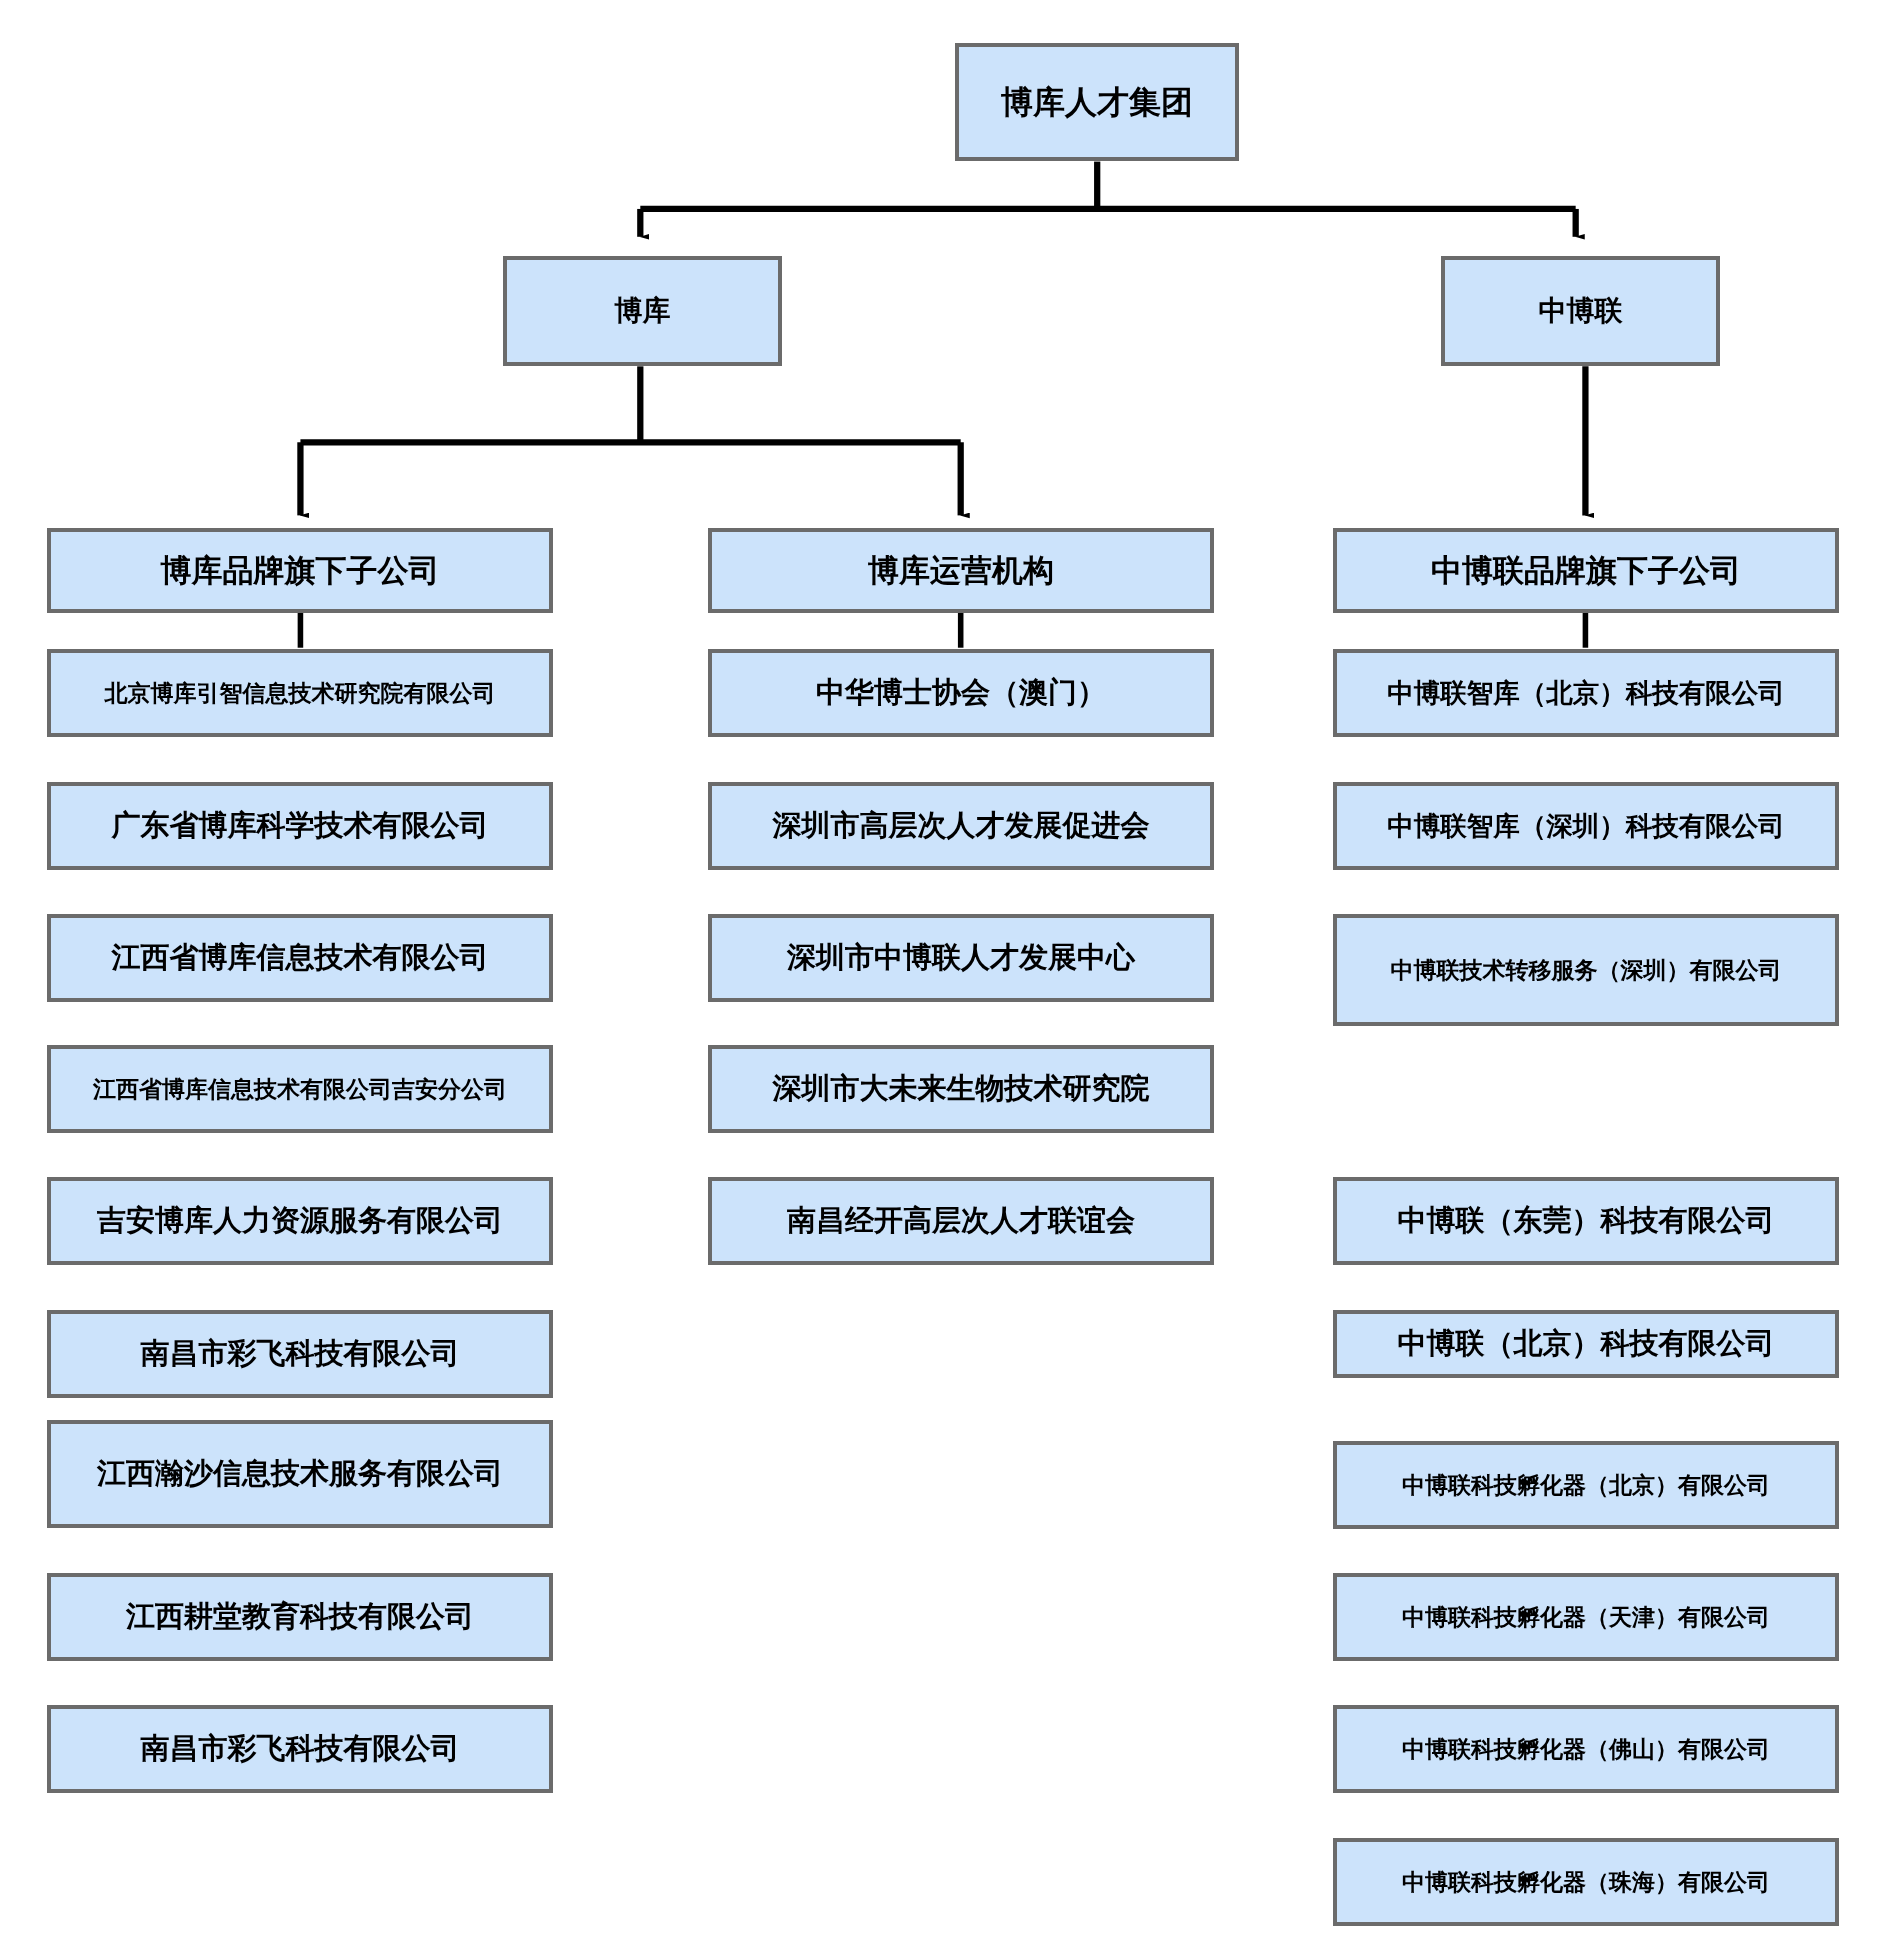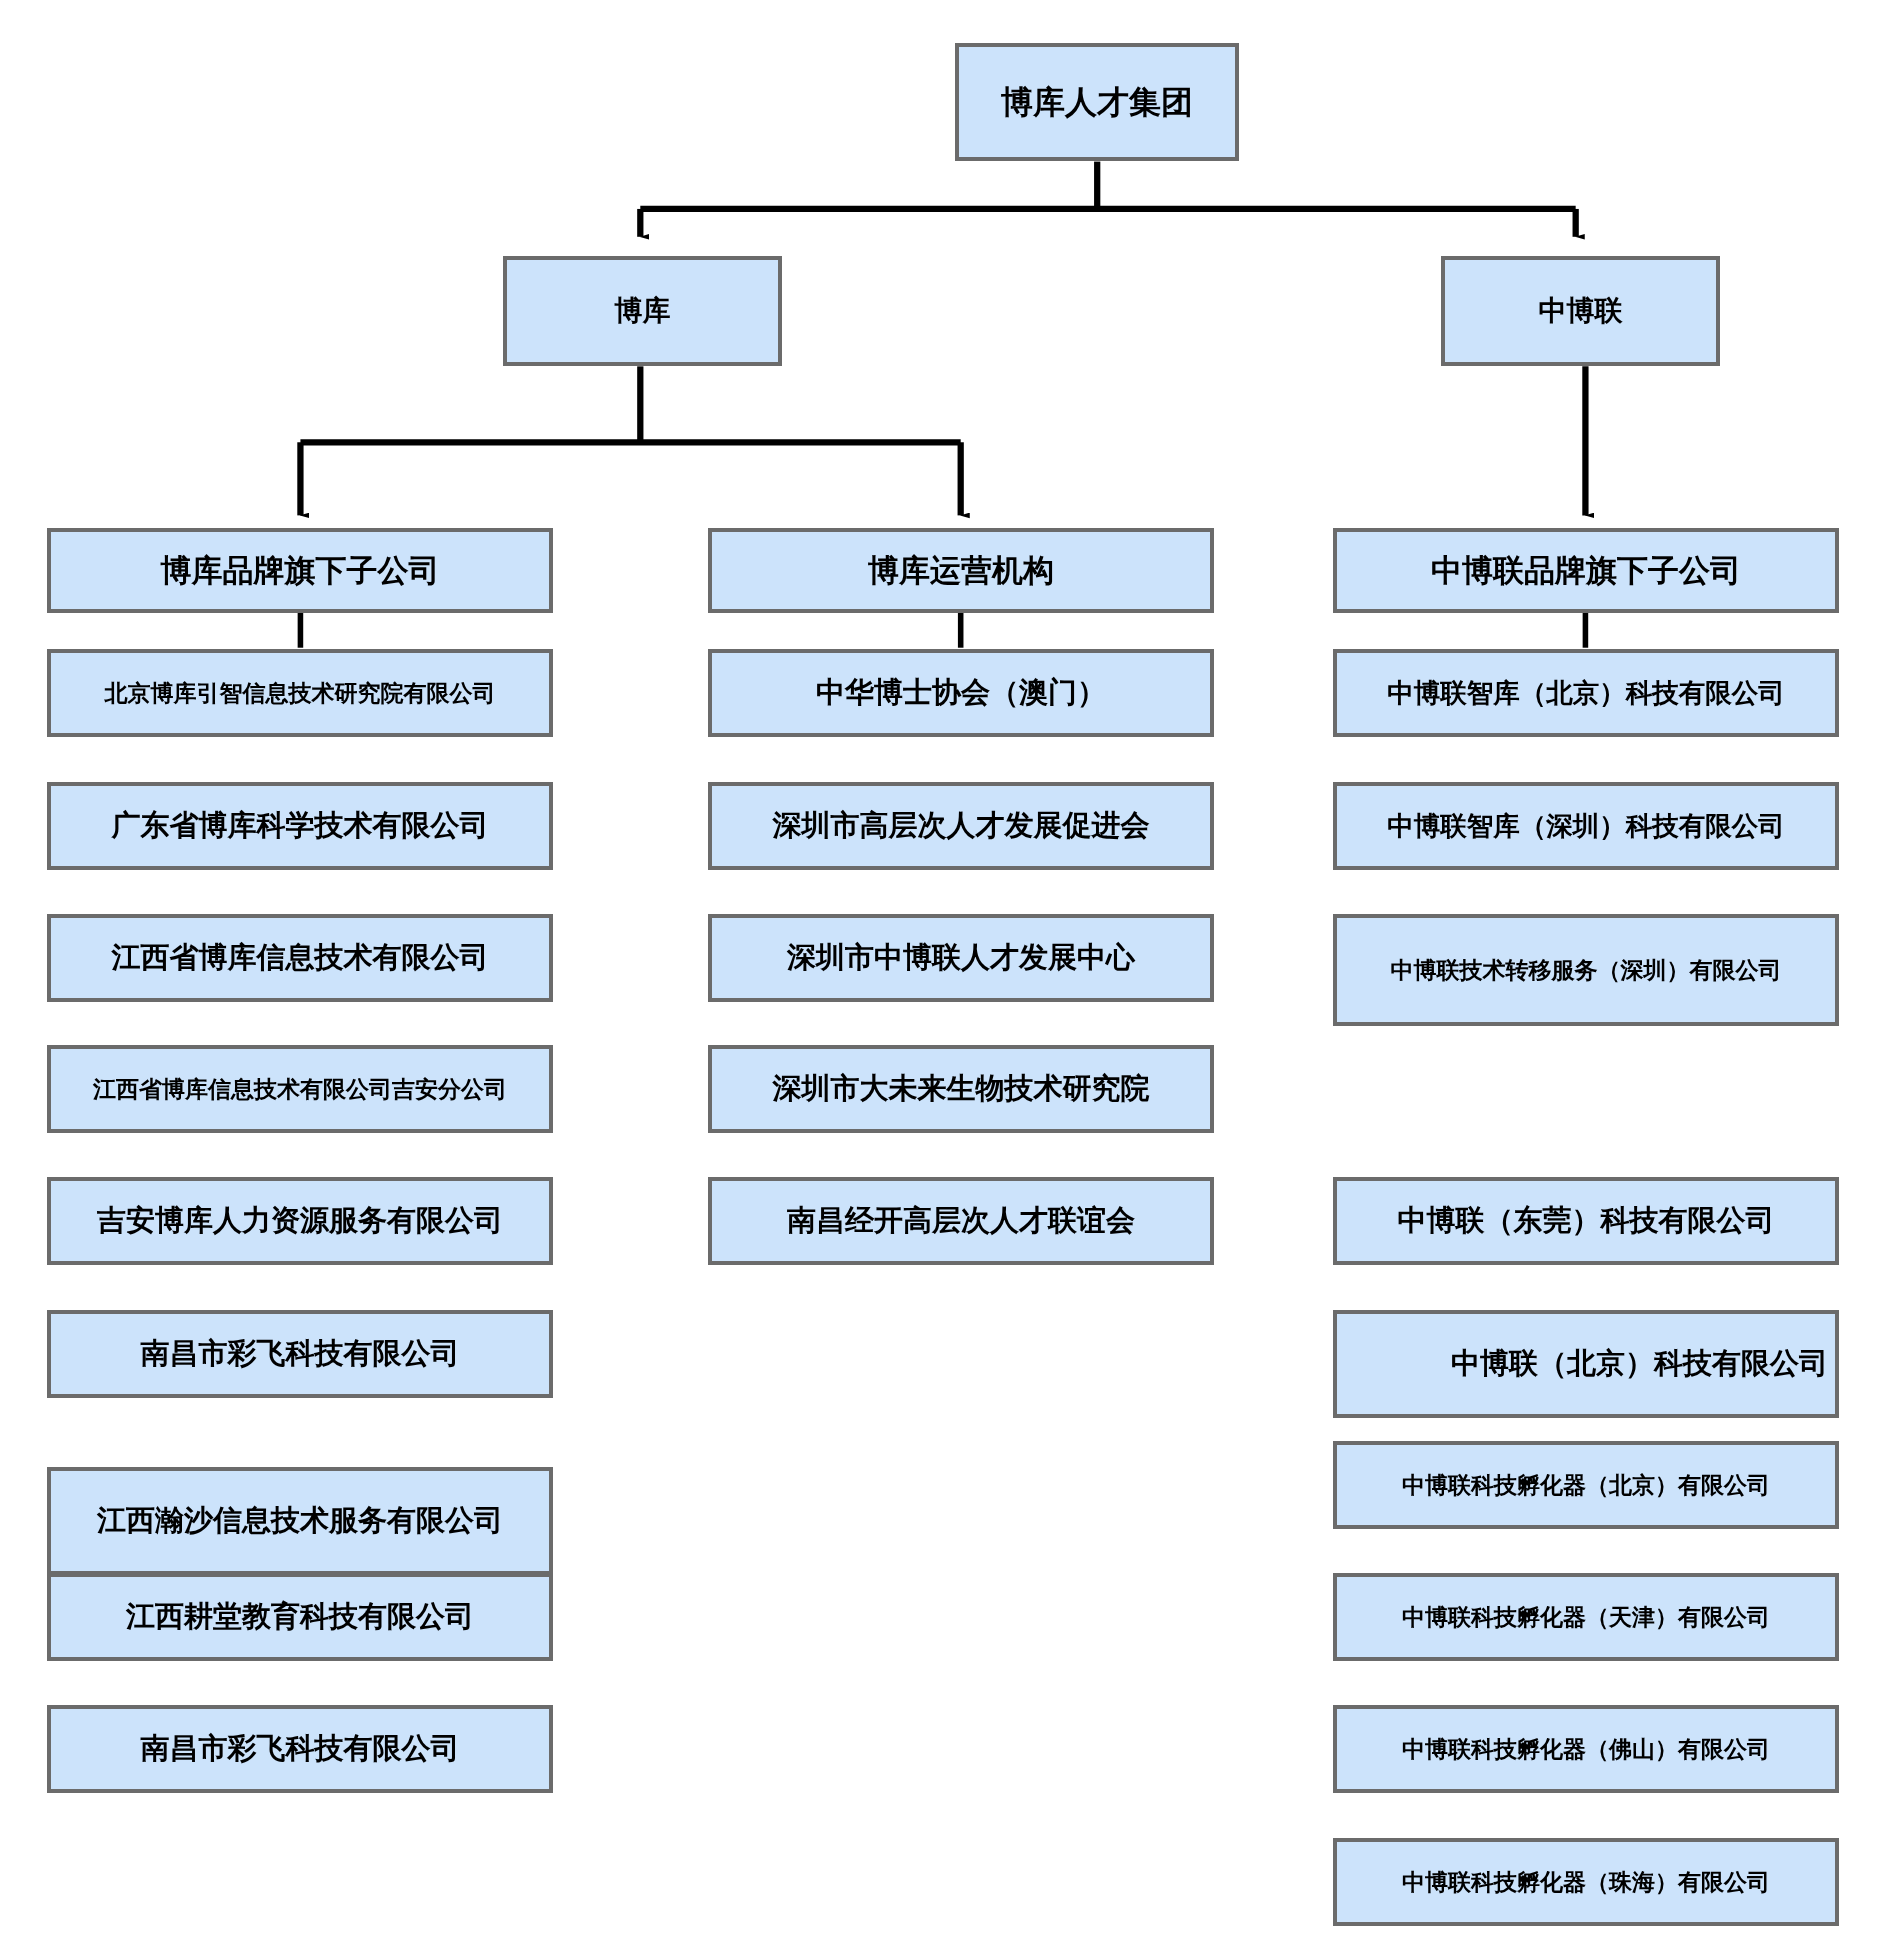--- a/index.html
+++ b/index.html
@@ -111,21 +111,21 @@
   </div>
   <div class="node leaf-sm" style="left:47px; top:1045px; width:506px; height:88px;">
     <span>江西省博库信息技术有限公司吉安分公司</span>
   </div>
   <div class="node leaf-lg" style="left:47px; top:1177px; width:506px; height:88px;">
     <span>吉安博库人力资源服务有限公司</span>
   </div>
   <div class="node leaf-lg" style="left:47px; top:1310px; width:506px; height:88px;">
     <span>南昌市彩飞科技有限公司</span>
   </div>
-  <div class="node leaf-lg" style="left:47px; top:1467px; width:506px; height:108px;">
+  <div class="node leaf-lg" style="left:47px; top:1420px; width:506px; height:108px;">
     <span>江西瀚沙信息技术服务有限公司</span>
   </div>
   <div class="node leaf-lg" style="left:47px; top:1573px; width:506px; height:88px;">
     <span>江西耕堂教育科技有限公司</span>
   </div>
   <div class="node leaf-lg" style="left:47px; top:1705px; width:506px; height:88px;">
     <span>南昌市彩飞科技有限公司</span>
   </div>
 
   <div class="node header" style="left:708px; top:528px; width:506px; height:85px;">
@@ -157,21 +157,21 @@
   </div>
   <div class="node leaf-md" style="left:1333px; top:782px; width:506px; height:88px;">
     <span>中博联智库（深圳）科技有限公司</span>
   </div>
   <div class="node leaf-sm" style="left:1333px; top:914px; width:506px; height:112px;">
     <span>中博联技术转移服务（深圳）有限公司</span>
   </div>
   <div class="node leaf-lg" style="left:1333px; top:1177px; width:506px; height:88px;">
     <span>中博联（东莞）科技有限公司</span>
   </div>
-  <div class="node leaf-lg" style="left:1333px; top:1310px; width:506px; height:108px;justify-content:flex-end;">
+  <div class="node leaf-lg" style="left:1333px; top:1310px; width:506px; height:68px;">
     <span>中博联（北京）科技有限公司</span>
   </div>
   <div class="node leaf-sm" style="left:1333px; top:1441px; width:506px; height:88px;">
     <span>中博联科技孵化器（北京）有限公司</span>
   </div>
   <div class="node leaf-sm" style="left:1333px; top:1573px; width:506px; height:88px;">
     <span>中博联科技孵化器（天津）有限公司</span>
   </div>
   <div class="node leaf-sm" style="left:1333px; top:1705px; width:506px; height:88px;">
     <span>中博联科技孵化器（佛山）有限公司</span>

